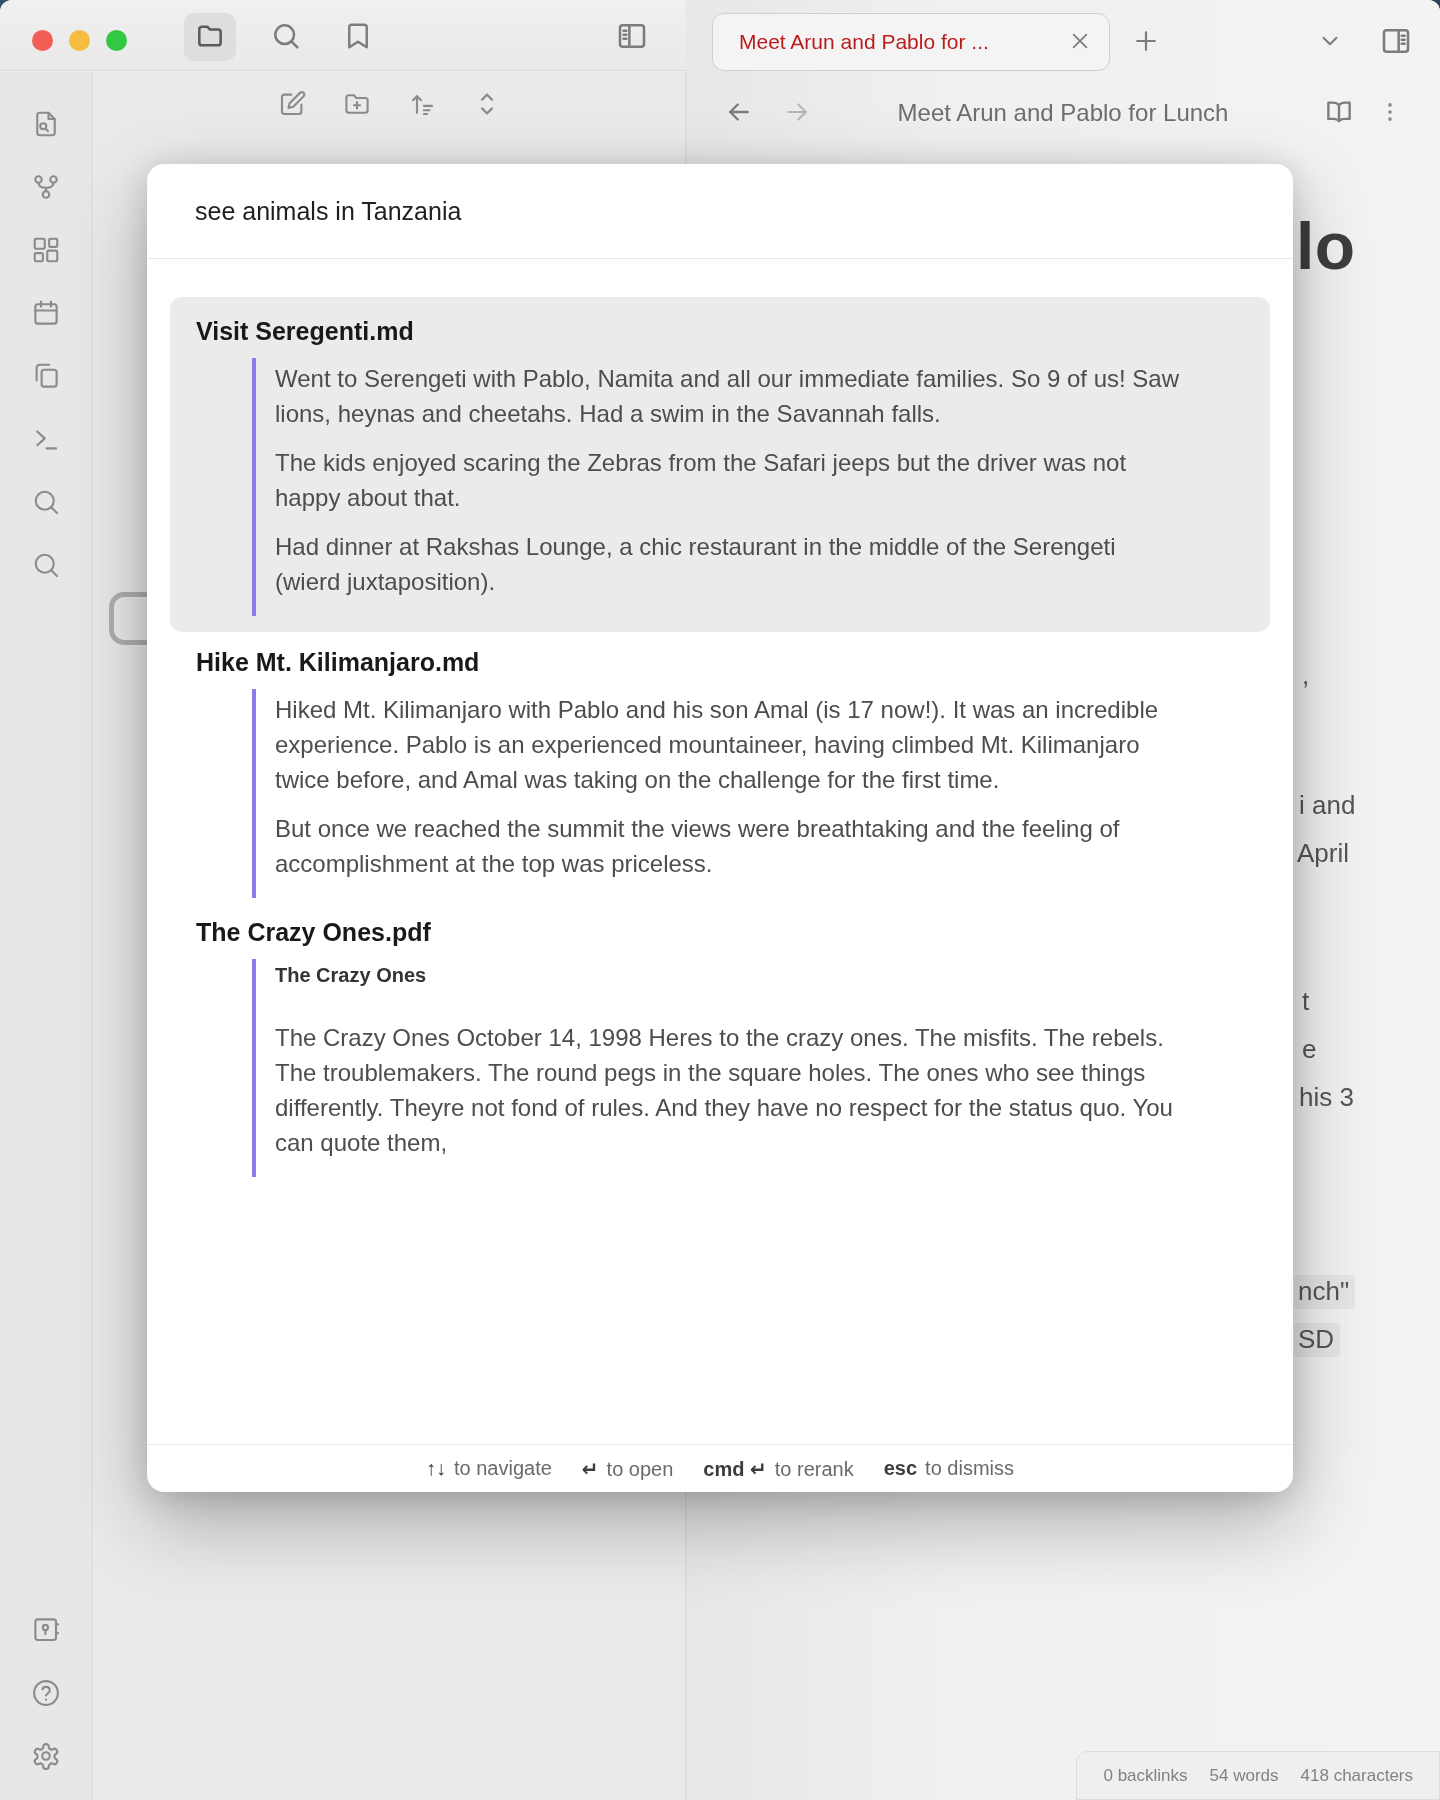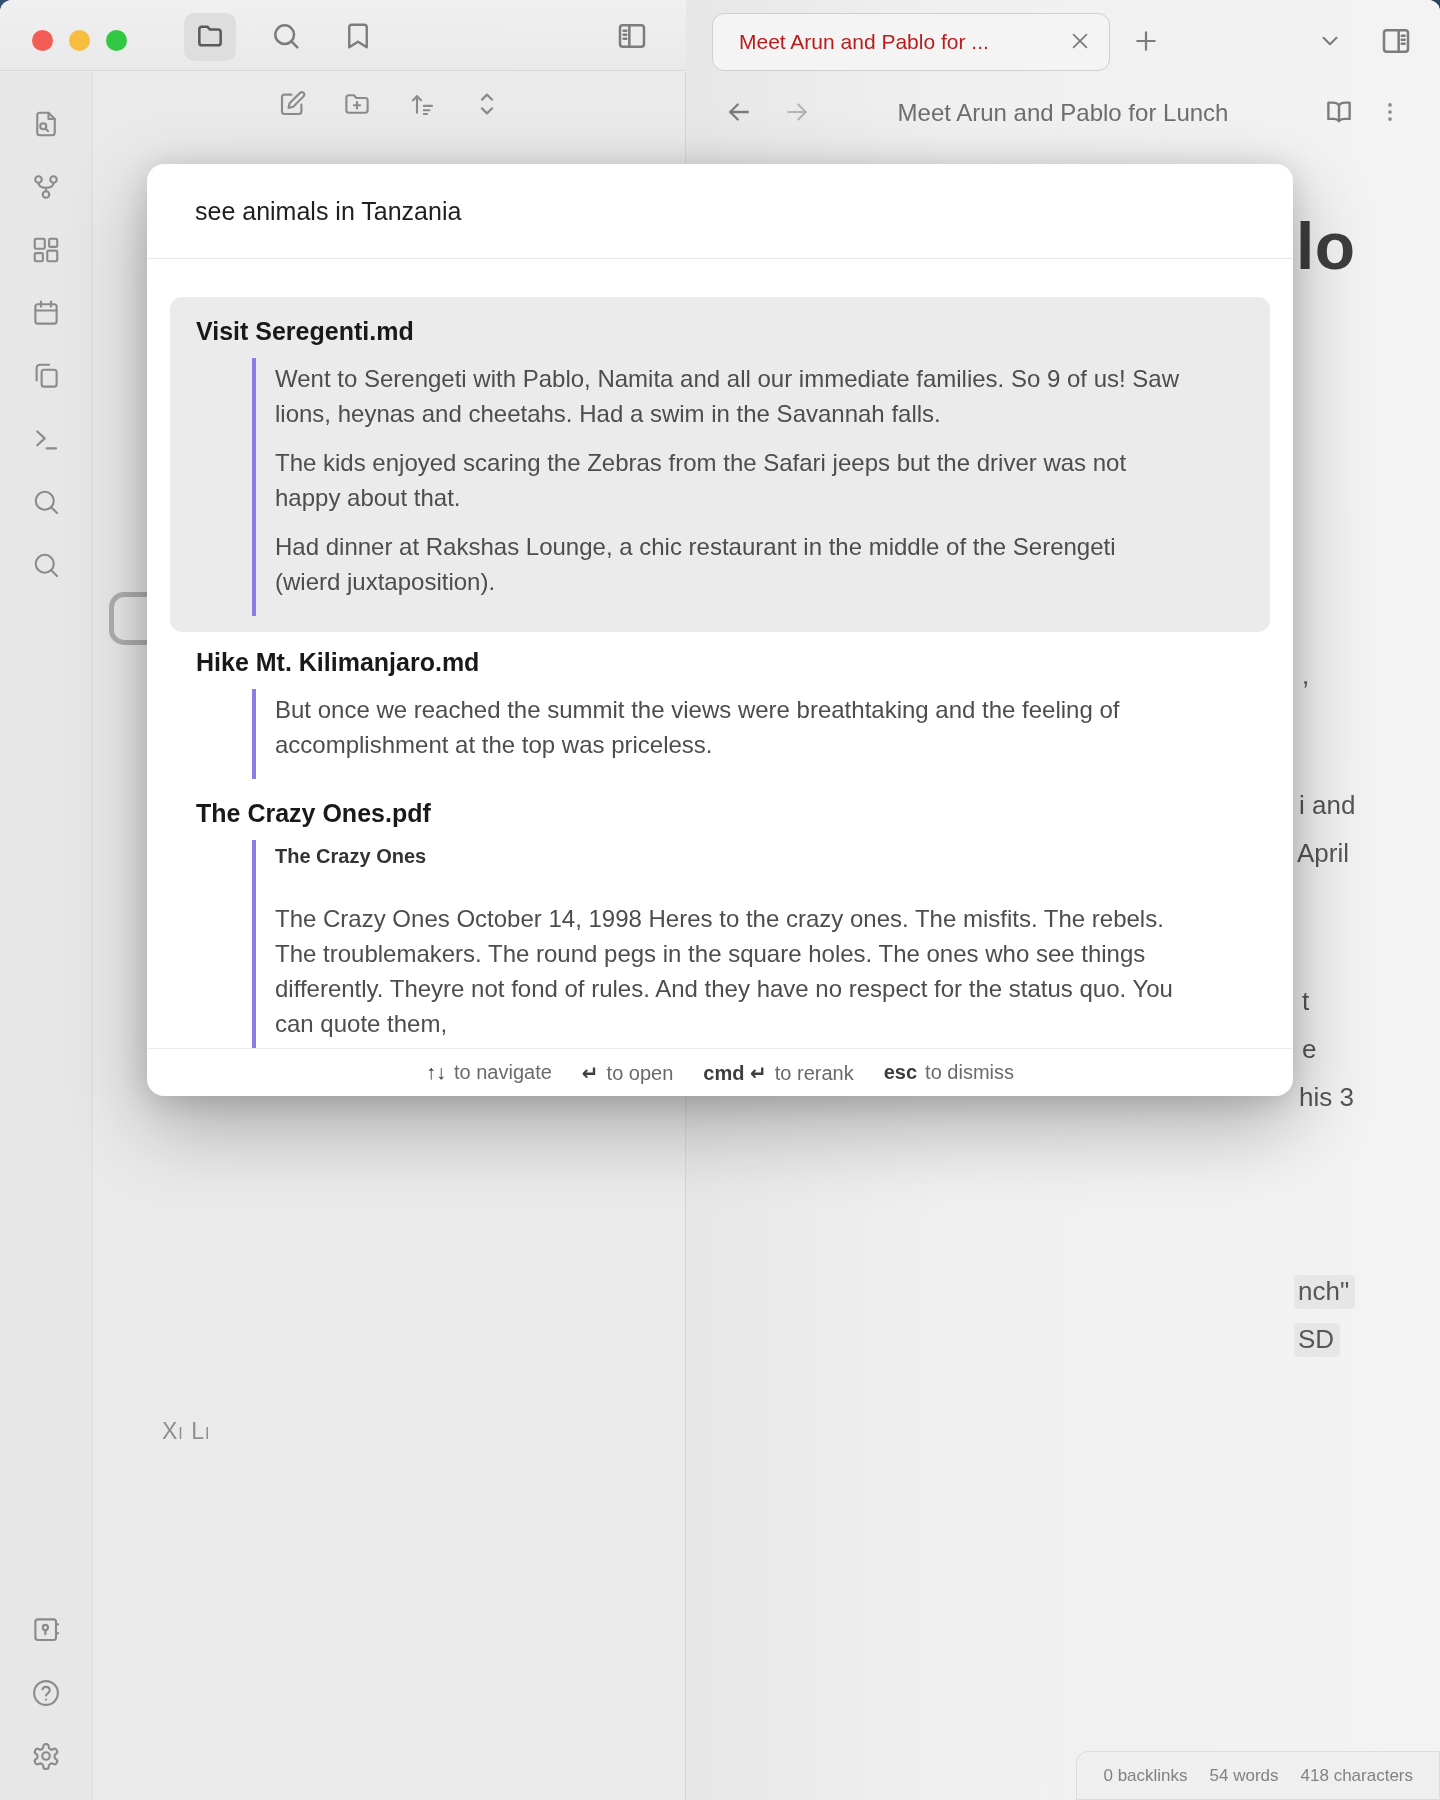--- a/index.html
+++ b/index.html
@@ -68,21 +68,21 @@
   .frag-3 { left:611px; top:838px; } .frag-4 { left:616px; top:986px; }
   .frag-5 { left:616px; top:1034px; } .frag-6 { left:613px; top:1082px; }
   .frag-code { background:#e6e6e6; border-radius:4px; padding:1px 6px 3px 4px; }
   .frag-7 { left:608px; top:1276px; } .frag-8 { left:608px; top:1324px; }
   
   .status-pill { position:absolute; right:0; bottom:0; height:49px;
     background:#efefef; border:1px solid #dcdcdc; border-radius:12px 0 0 0;
     display:flex; align-items:center; gap:22px; padding:0 26px 0 26px;
     font-size:17px; color:#828282; }
   
-  .modal { position:absolute; left:147px; top:164px; width:1146px; height:932px;
+  .modal { position:absolute; left:147px; top:164px; width:1146px; height:1328px;
     background:#ffffff; border-radius:17px; z-index:10;
     box-shadow:0 30px 80px rgba(0,0,0,.28), 0 4px 30px rgba(0,0,0,.14);
     display:flex; flex-direction:column; overflow:hidden; }
   .modal-input-row { height:95px; flex:none; display:flex; align-items:center;
     padding:0 48px; border-bottom:1px solid #e8e8e8; }
   .modal-input-row input { width:100%; border:none; outline:none; background:transparent;
     font-family:inherit; font-size:25px; color:#1f1f1f; }
   .results { flex:1 1 auto; overflow:hidden; padding:38px 23px 0; }
   .result { padding:0 26px; margin-bottom:16px; }
   .result.selected { background:#ebebeb; border-radius:12px; padding:20px 26px 16px; }
@@ -335,20 +335,21 @@
         <blockquote>
           <p>Went to Serengeti with Pablo, Namita and all our immediate families. So 9 of us! Saw lions, heynas and cheetahs. Had a swim in the Savannah falls.</p>
           <p>The kids enjoyed scaring the Zebras from the Safari jeeps but the driver was not happy about that.</p>
           <p>Had dinner at Rakshas Lounge, a chic restaurant in the middle of the Serengeti (wierd juxtaposition).</p>
         </blockquote>
       </div>
 
       <div class="result">
         <div class="result-title">Hike Mt. Kilimanjaro.md</div>
         <blockquote>
+          <p>Hiked Mt. Kilimanjaro with Pablo and his son Amal (is 17 now!). It was an incredible experience. Pablo is an experienced mountaineer, having climbed Mt. Kilimanjaro twice before, and Amal was taking on the challenge for the first time.</p>
           <p>But once we reached the summit the views were breathtaking and the feeling of accomplishment at the top was priceless.</p>
         </blockquote>
       </div>
 
       <div class="result spaced">
         <div class="result-title">The Crazy Ones.pdf</div>
         <blockquote>
           <div class="quote-heading">The Crazy Ones</div>
           <p>The Crazy Ones October 14, 1998 Heres to the crazy ones. The misfits. The rebels. The troublemakers. The round pegs in the square holes. The ones who see things differently. Theyre not fond of rules. And they have no respect for the status quo. You can quote them,</p>
         </blockquote>

